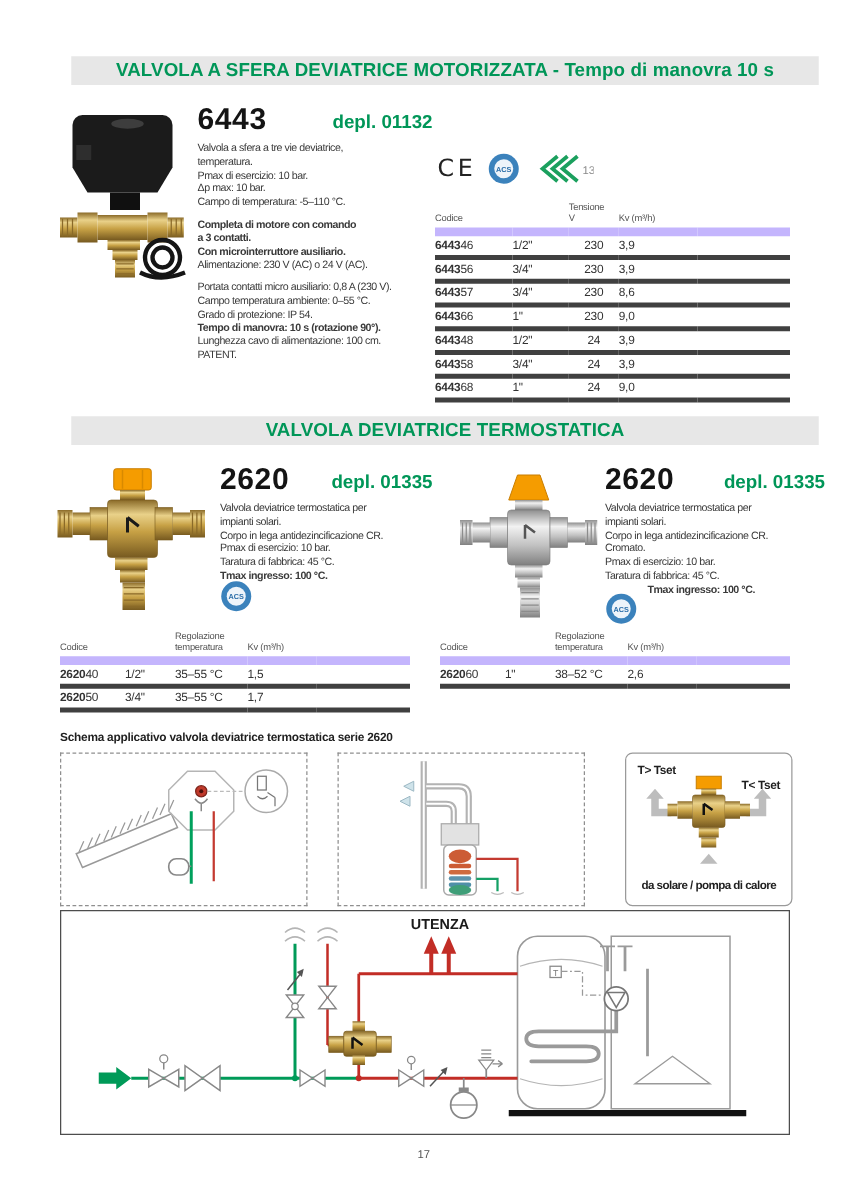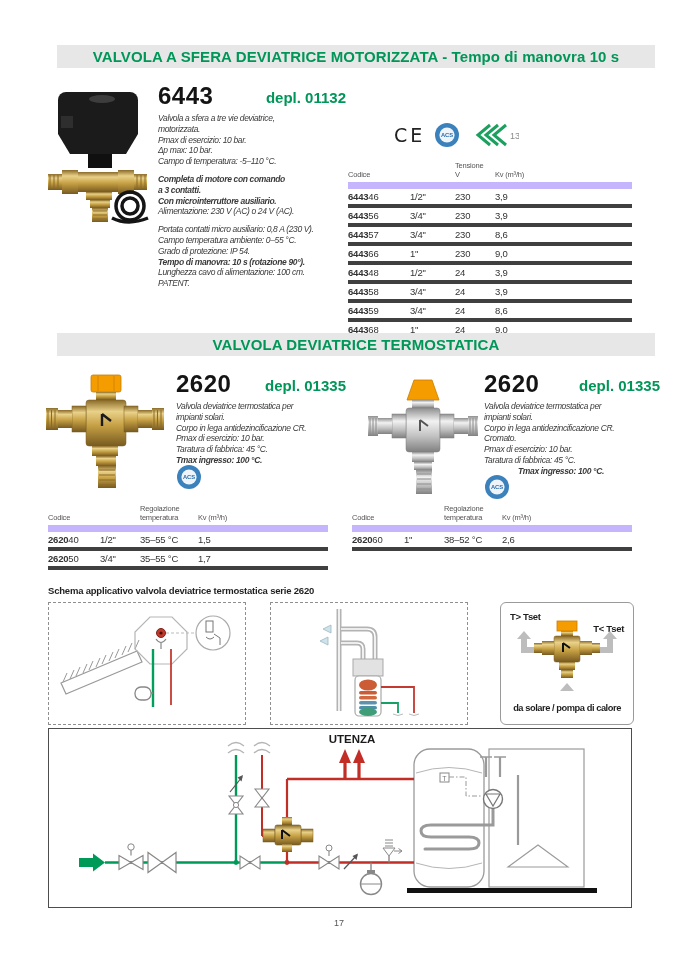--- a/index.html
+++ b/index.html
@@ -6,33 +6,33 @@
   .page{position:relative;width:678px;height:959px;background:#fff;overflow:hidden;
         font-family:"Liberation Sans",sans-serif;color:#333;}
   .abs{position:absolute;}
   .banner{position:absolute;left:57px;width:598px;height:23px;background:#e7e7e7;
           display:flex;align-items:center;justify-content:center;}
   .banner span{color:#009658;font-weight:bold;font-size:15px;letter-spacing:0.1px;white-space:nowrap;}
   .code-row{display:flex;justify-content:space-between;align-items:flex-end;}
   .prod-code{font-size:24px;font-weight:bold;color:#141414;letter-spacing:0.5px;line-height:1;}
   .depl{font-size:15px;font-weight:bold;color:#009658;padding-bottom:2px;}
   .desc{margin-top:5px;}
-  .dline{font-size:8.5px;letter-spacing:-0.35px;line-height:10.8px;color:#3a3a3a;white-space:nowrap;font-style:italic;}
+  .dline{font-size:8.5px;letter-spacing:-0.35px;line-height:10.8px;color:#3a3a3a;white-space:nowrap;}
   .dline.bold{font-weight:bold;}
   .dline.indent{padding-left:34px;}
   .cat-table{border-collapse:collapse;table-layout:fixed;font-size:9.5px;color:#333;}
   .cat-table th{font-size:7.5px;font-weight:normal;color:#555;text-align:left;vertical-align:bottom;
                 padding:0 0 3px 0;border-bottom:7px solid #c4b5fd;letter-spacing:-0.2px;line-height:8.5px;}
   .cat-table td{border-bottom:4px solid #404040;padding:2px 0;letter-spacing:-0.2px;white-space:nowrap;}
   .cb{font-weight:bold;}
   .th-c{text-align:center;}
-  .td-r{text-align:left;}
+  .td-r{text-align:center;}
   .pad-l{padding-left:10px;}
   .certs{display:flex;align-items:center;gap:9px;}
-  .ce{font-family:"DejaVu Sans",sans-serif;font-size:19px;color:#222;letter-spacing:3px;line-height:1;margin-left:44px;}
+  .ce{font-family:"DejaVu Sans",sans-serif;font-size:19px;color:#222;letter-spacing:3px;line-height:1;}
   .schema-title{font-size:9.5px;font-weight:bold;letter-spacing:-0.2px;color:#1f1f1f;white-space:nowrap;}
   .dash-box{position:absolute;border:1px dashed #8f8f8f;background:#fff;}
   .round-box{position:absolute;border:1.5px solid #9a9a9a;border-radius:6px;background:#fff;}
   .tset{position:absolute;font-size:9.5px;font-weight:bold;color:#1f1f1f;letter-spacing:-0.3px;white-space:nowrap;}
   .caption{position:absolute;left:0;right:0;text-align:center;font-size:9.3px;font-weight:bold;
            letter-spacing:-0.45px;color:#1f1f1f;white-space:nowrap;}
   .big-box{position:absolute;border:1.5px solid #4d4d4d;background:#fff;}
   .pagenum{position:absolute;left:0;width:678px;top:918px;text-align:center;font-size:9px;color:#555;}
 </style>
 </head>
@@ -83,21 +83,21 @@
   </svg>
 
   <div class="abs" style="left:158px;top:84px;width:188px">
     <div class="code-row">
       <span class="prod-code">6443</span>
       <span class="depl">depl. 01132</span>
     </div>
     <div class="desc">
 
     <div class="dline">Valvola a sfera a tre vie deviatrice,</div>
-        <div class="dline">motorizzata.</div>
+        <div class="dline">temperatura.</div>
         <div class="dline">Pmax di esercizio: 10 bar.</div>
         <div class="dline">Δp max: 10 bar.</div>
         <div class="dline">Campo di temperatura: -5–110 °C.</div>
       </div>
     <div class="desc" style="margin-top:7px">
 
     <div class="dline bold">Completa di motore con comando</div>
         <div class="dline bold">a 3 contatti.</div>
         <div class="dline bold">Con microinterruttore ausiliario.</div>
         <div class="dline">Alimentazione: 230 V (AC) o 24 V (AC).</div>
@@ -183,27 +183,20 @@
         <td>1/2"</td>
         <td class="td-r">24</td>
         <td class="pad-l">3,9</td>
         <td></td>
       </tr>
         <tr>
         <td><span class="cb">6443</span><span>58</span></td>
         <td>3/4"</td>
         <td class="td-r">24</td>
         <td class="pad-l">3,9</td>
-        <td></td>
-      </tr>
-        <tr>
-        <td><span class="cb">6443</span><span>59</span></td>
-        <td>3/4"</td>
-        <td class="td-r">24</td>
-        <td class="pad-l">8,6</td>
         <td></td>
       </tr>
         <tr>
         <td><span class="cb">6443</span><span>68</span></td>
         <td>1"</td>
         <td class="td-r">24</td>
         <td class="pad-l">9,0</td>
         <td></td>
       </tr>
       </tbody>

